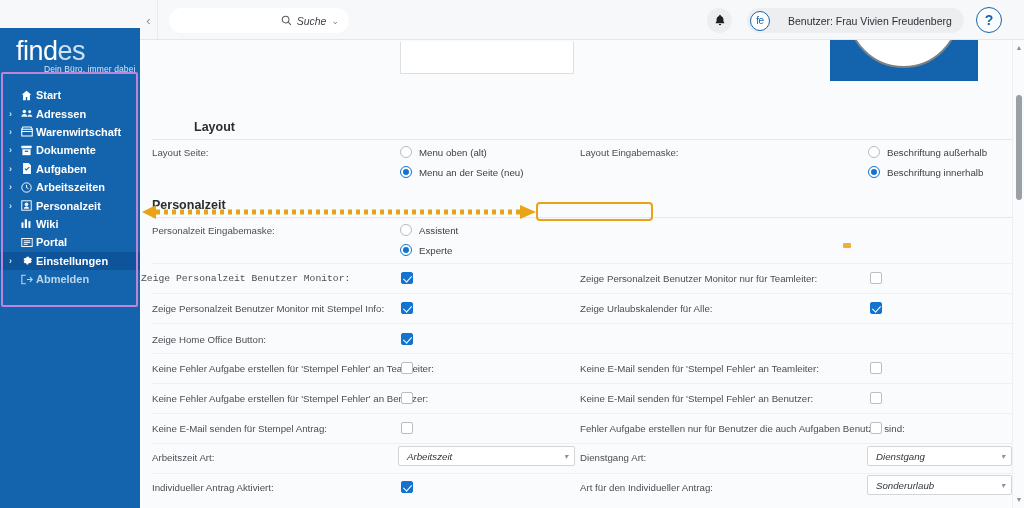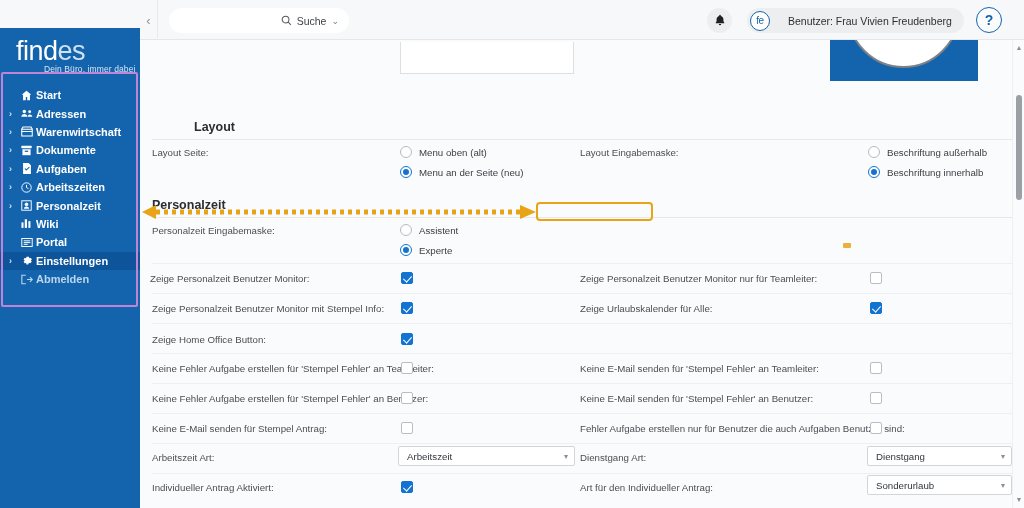--- a/index.html
+++ b/index.html
@@ -63,21 +63,21 @@
     display: flex; align-items: center; justify-content: center;
     color: #8d9299; font-size: 13px; cursor: pointer;
     border-right: 1px solid #e9eaec;
   }
   #search-pill {
     position: absolute; left: 29px; top: 8px; width: 180px; height: 25px;
     background: #ffffff; border-radius: 13px; cursor: text;
     display: flex; align-items: center; justify-content: flex-end;
     padding-right: 10px; gap: 5px;
   }
-  #search-pill .lbl { font-size: 10.5px; color: #3e4248; }
+  #search-pill .lbl { font-size: 10.5px; color: #3e4248; font-style: italic; }
   #search-pill .mag { color: #55595f; }
   #search-pill .chev { color: #7a7f86; font-size: 9px; }
 
   #bell {
     position: absolute; left: 567px; top: 8px; width: 25px; height: 25px;
     border-radius: 50%; background: #eceef0;
     display: flex; align-items: center; justify-content: center; cursor: pointer;
   }
   #user-pill {
     position: absolute; left: 607px; top: 8px; height: 25px;
@@ -153,21 +153,21 @@
     content: ""; position: absolute; left: 3px; top: 1px;
     width: 4px; height: 7px; border: solid #ffffff;
     border-width: 0 1.6px 1.6px 0; transform: rotate(42deg);
   }
 
   
   .sel {
     position: absolute; height: 20px; background: #ffffff;
     border: 1px solid #d2d6da; border-radius: 2px;
     display: flex; align-items: center; justify-content: space-between;
-    padding: 0 6px 0 8px; font-size: 9.7px; color: #32363c; cursor: pointer;
+    padding: 0 6px 0 8px; font-size: 9.7px; color: #32363c; cursor: pointer; font-style: italic;
   }
   .sel .chev { color: #8a8f96; font-size: 8px; }
 
   
   #radio-focus {
     position: absolute; left: 396px; top: 162px; width: 117px; height: 19px;
     border: 2px solid #e8a317; border-radius: 4px; pointer-events: none;
   }
   #dotted-arrow {
     position: absolute; left: 2px; top: 165px; width: 394px; height: 14px;
@@ -394,21 +394,21 @@
     <div class="section-rule" style="left:12px; top:177px; width:860px;"></div>
 
     <div class="fld-label" style="left:12px; top:185px;">Personalzeit Eingabemaske:</div>
     <div class="radio" style="left:260px; top:184px;"></div>
     <div class="radio-label" style="left:279px; top:185px;">Assistent</div>
     <div class="radio on" style="left:260px; top:204px;"></div>
     <div class="radio-label" style="left:279px; top:205px;">Experte</div>
 
     <div class="row-sep" style="left:12px; top:223px; width:860px;"></div>
 
-    <div class="fld-label" style="left:10px; top:233px;">Zeige Personalzeit Benutzer Monitor:</div>
+    <div class="fld-label" style="left:1px; top:233px;font-family:Liberation Mono, monospace;">Zeige Personalzeit Benutzer Monitor:</div>
     <div class="cb on" style="left:261px; top:232px;"></div>
     <div class="fld-label" style="left:440px; top:233px;">Zeige Personalzeit Benutzer Monitor nur für Teamleiter:</div>
     <div class="cb" style="left:730px; top:232px;"></div>
     <div class="row-sep" style="left:12px; top:253px; width:860px;"></div>
 
     <div class="fld-label" style="left:12px; top:263px;">Zeige Personalzeit Benutzer Monitor mit Stempel Info:</div>
     <div class="cb on" style="left:261px; top:262px;"></div>
     <div class="fld-label" style="left:440px; top:263px;">Zeige Urlaubskalender für Alle:</div>
     <div class="cb on" style="left:730px; top:262px;"></div>
     <div class="row-sep" style="left:12px; top:283px; width:860px;"></div>

